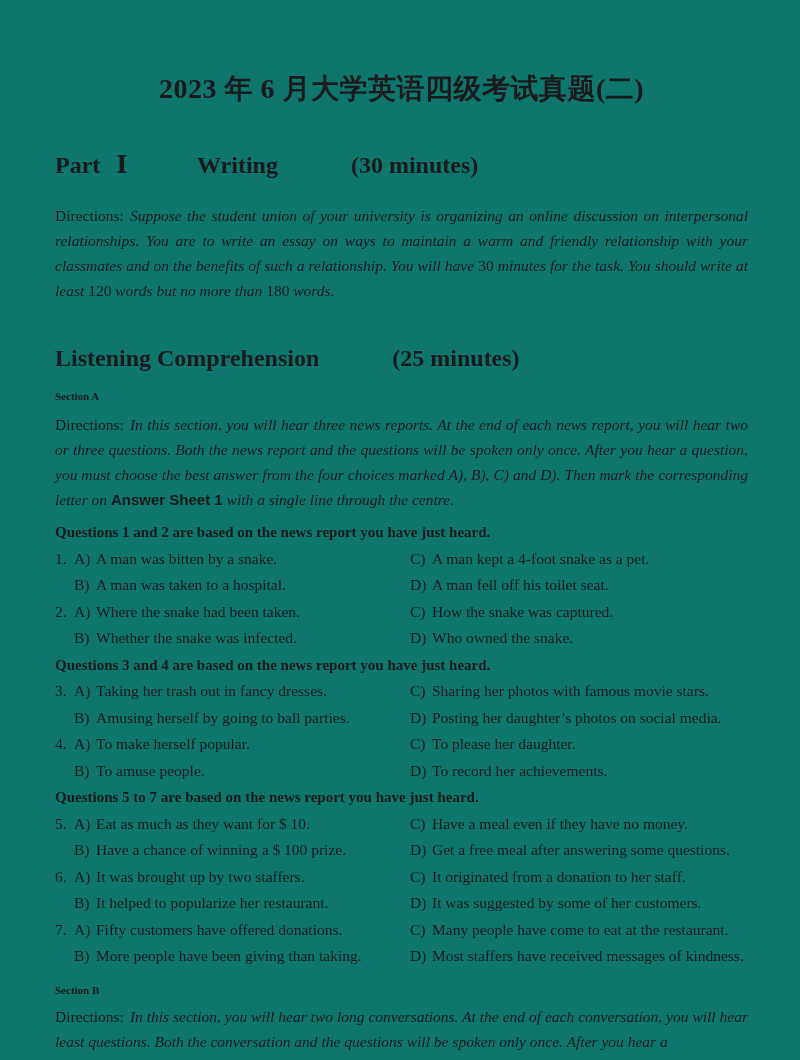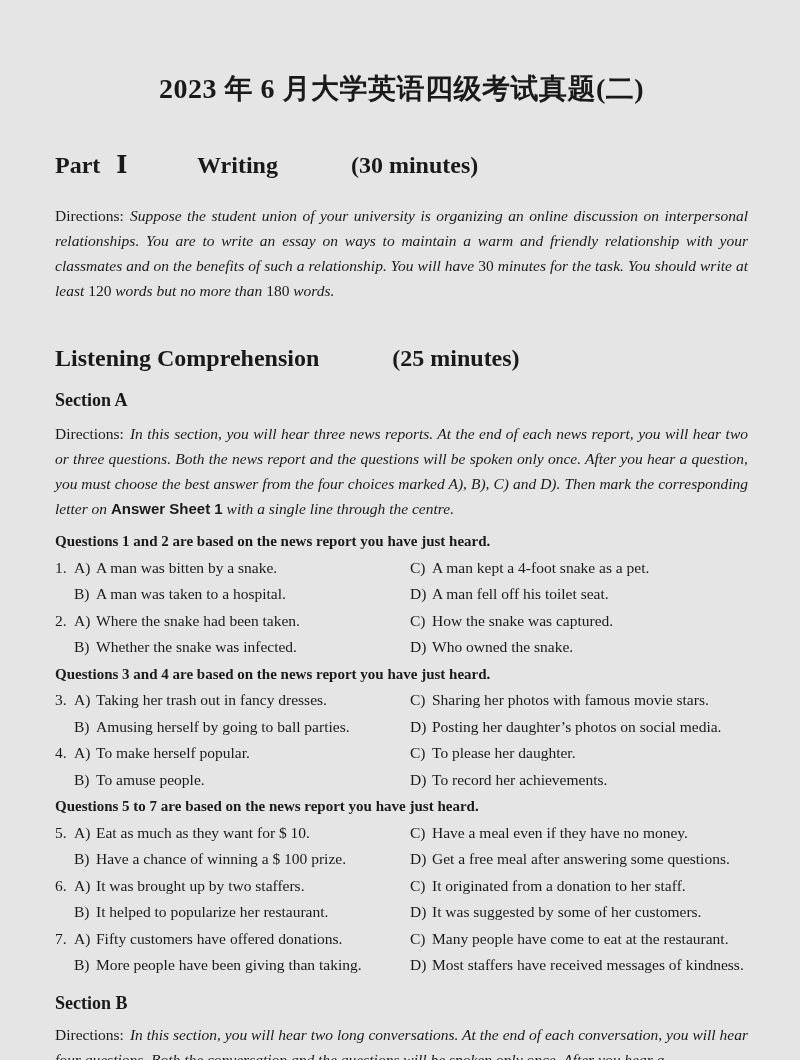--- a/index.html
+++ b/index.html
@@ -2,21 +2,21 @@
 <html><head>
 <meta charset="utf-8">
 <style>
   html, body { margin: 0; padding: 0; background: #ffffff; }
   .page {
     position: relative;
     width: 800px;
     height: 1060px;
     box-sizing: border-box;
     padding: 0 52px 0 55px;
-    background: #e5e5e5;
+    background: #0f766e;
     color: #1a1a1a;
     font-family: "Liberation Serif", "DejaVu Serif", serif;
     overflow: hidden;
   }
   .exam-title {
     margin-top: 70px;
     text-align: center;
     font-size: 28px;
     font-weight: bold;
     letter-spacing: 0.5px;
@@ -37,21 +37,21 @@
     line-height: 25px;
     text-align: justify;
   }
   .directions .d-label { font-weight: normal; font-style: normal; margin-right: 6px; }
   .directions .d-italic { font-style: italic; }
   .directions .d-num { font-style: normal; }
   .directions .d-underline { font-style: normal; }
   .directions .d-boldsans { font-style: normal; font-weight: bold; font-family: "Liberation Sans", "DejaVu Sans", sans-serif; font-size: 15px; }
   .section-heading {
     margin-top: 18px;
-    font-size: 18px;
+    font-size: 11px;
     font-weight: bold;
   }
   .section-directions { margin-top: 10px; }
   .qa-lines { margin-top: 7px; font-size: 15.5px; line-height: 26.5px; }
   .q-group-header { font-weight: bold; font-size: 15px; }
   .q-row {
     display: grid;
     grid-template-columns: 19px 336px 1fr;
   }
   .q-num { white-space: nowrap; }
@@ -166,16 +166,16 @@
           <span class="q-num"></span>
           <span class="q-opt"><span class="opt-label">B)</span><span class="opt-text">More people have been giving than taking.</span></span>
           <span class="q-opt"><span class="opt-label">D)</span><span class="opt-text">Most staffers have received messages of kindness.</span></span>
         </div>
       </div>
     </div>
 
   <div class="section-heading section-b">Section B</div>
 
   <div class="directions section-b-directions">
-    <span class="d-label">Directions:</span><span class="d-italic">In this section, you will hear two long conversations. At the end of each conversation, you will hear four questions. Both the conversation and the questions will be spoken only once. After you hear a</span>
+    <span class="d-label">Directions:</span><span class="d-italic">In this section, you will hear two long conversations. At the end of each conversation, you will hear least questions. Both the conversation and the questions will be spoken only once. After you hear a</span>
   </div>
 
 </div>
 
 </body></html>

